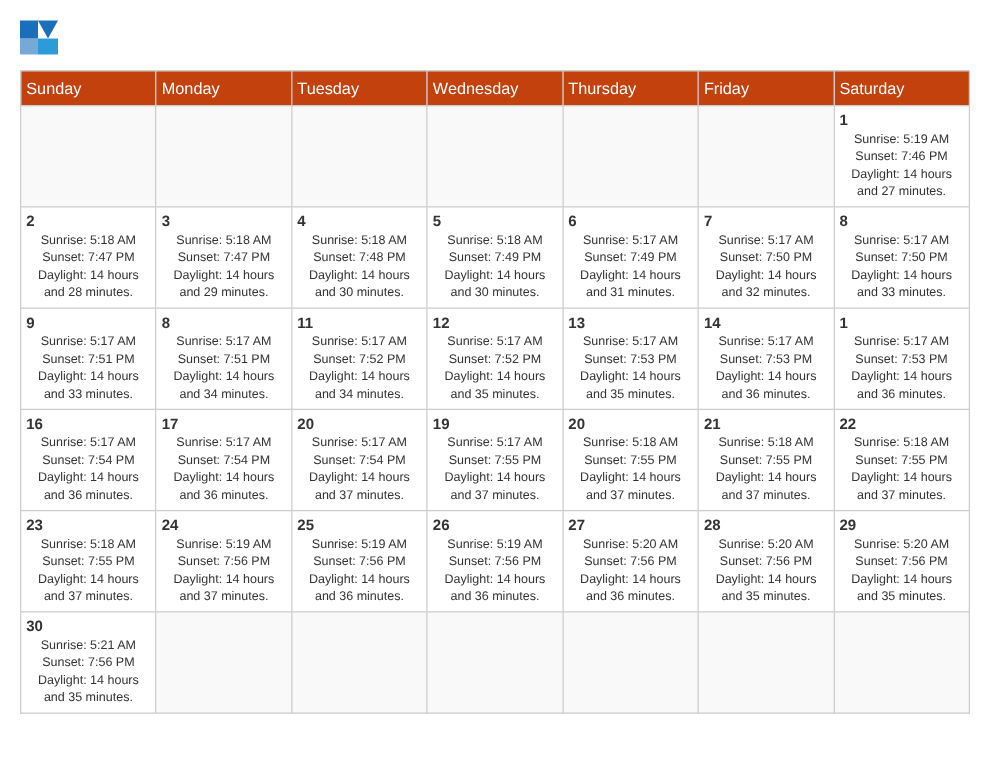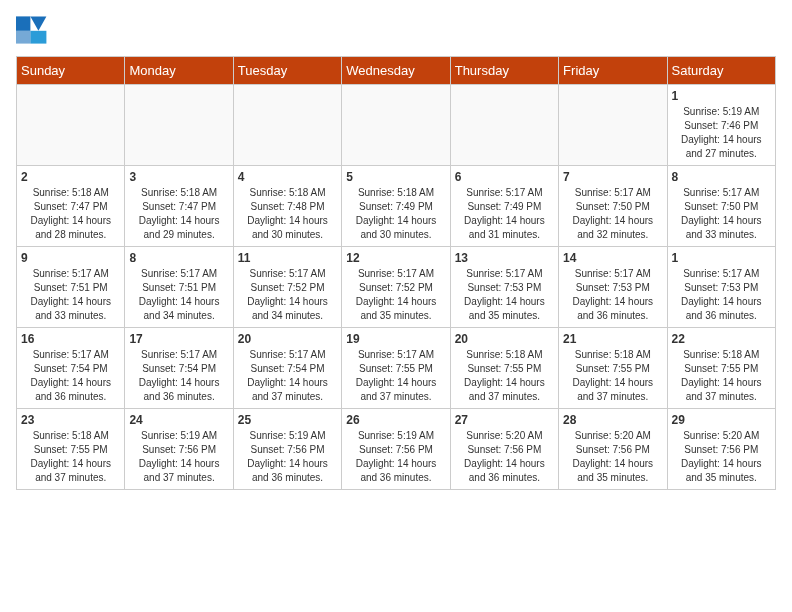--- a/index.html
+++ b/index.html
@@ -333,14 +333,29 @@
 and 35 minutes.</div>
         </td>
         <td>
           <span class="day-num">29</span>
           <div class="day-info" style="white-space: pre-line;">Sunrise: 5:20 AM
 Sunset: 7:56 PM
 Daylight: 14 hours
 and 35 minutes.</div>
         </td>
       </tr>
+      <tr>
+        <td>
+          <span class="day-num">30</span>
+          <div class="day-info" style="white-space: pre-line;">Sunrise: 5:21 AM
+Sunset: 7:56 PM
+Daylight: 14 hours
+and 35 minutes.</div>
+        </td>
+        <td class="empty"></td>
+        <td class="empty"></td>
+        <td class="empty"></td>
+        <td class="empty"></td>
+        <td class="empty"></td>
+        <td class="empty"></td>
+      </tr>
     </tbody>
 </table>
 
 </body></html>

